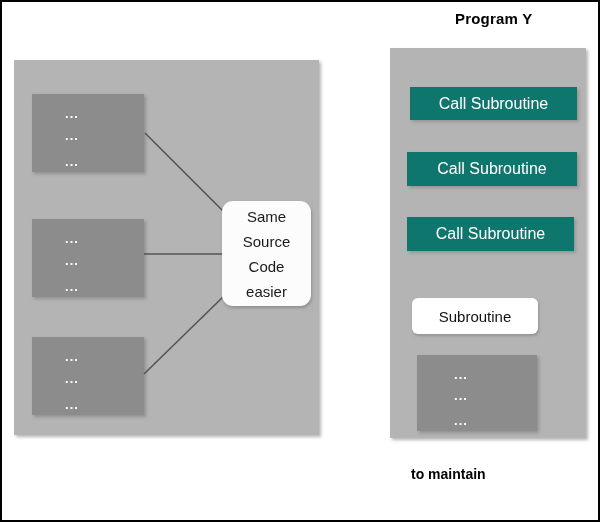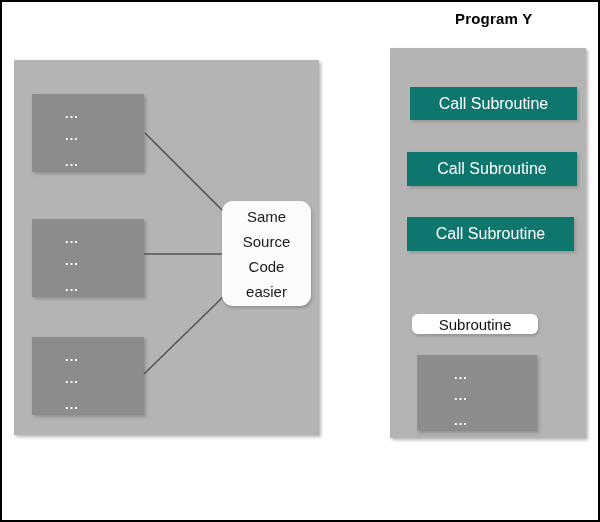--- a/index.html
+++ b/index.html
@@ -115,23 +115,23 @@
     box-shadow: 2px 2px 3px rgba(125,125,125,0.55);
   }
   #call-1 { left: 408px; top: 85px; width: 167px; height: 33px; }
   #call-2 { left: 405px; top: 150px; width: 170px; height: 34px; }
   #call-3 { left: 405px; top: 215px; width: 167px; height: 34px; }
 
   
   #subroutine-box {
     position: absolute;
     left: 410px;
-    top: 312px;
+    top: 296px;
     width: 126px;
-    height: 20px;
+    height: 36px;
     background: #ffffff;
     border-radius: 6px;
     display: flex;
     align-items: center;
     justify-content: center;
     font-size: 15px;
     color: #111111;
     box-shadow: 1px 2px 3px rgba(115,115,115,0.5);
   }
 
@@ -196,15 +196,16 @@
 
   <div id="subroutine-box">Subroutine</div>
 
   <div class="code-block" id="blk-y1">
     <div class="dots d1">...</div>
     <div class="dots d2">...</div>
     <div class="dots d3">...</div>
   </div>
 
   <div id="caption">
+    <div>to maintain</div>
   </div>
 
 </div>
 
 </body></html>

